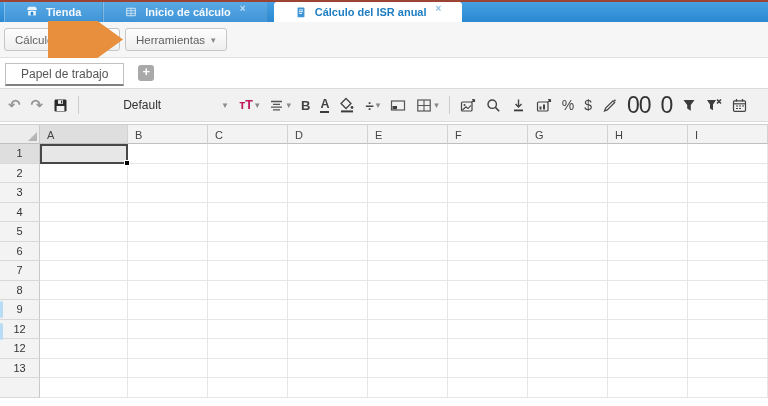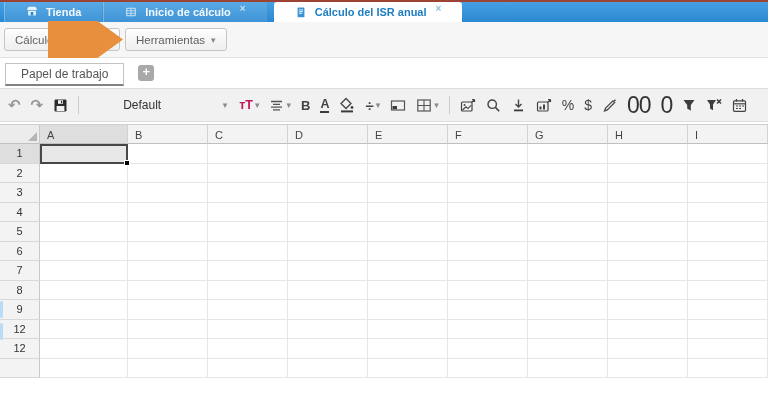--- a/index.html
+++ b/index.html
@@ -395,20 +395,32 @@
         <div class="cell"></div>
         <div class="cell"></div>
         <div class="cell"></div>
         <div class="cell"></div>
         <div class="cell"></div>
         <div class="cell"></div>
         <div class="cell"></div>
         <div class="cell"></div>
       </div>
       <div class="grid-row">
+        <div class="row-h">13</div>
+        <div class="cell first"></div>
+        <div class="cell"></div>
+        <div class="cell"></div>
+        <div class="cell"></div>
+        <div class="cell"></div>
+        <div class="cell"></div>
+        <div class="cell"></div>
+        <div class="cell"></div>
+        <div class="cell"></div>
+      </div>
+      <div class="grid-row">
         <div class="row-h"></div>
         <div class="cell first"></div>
         <div class="cell"></div>
         <div class="cell"></div>
         <div class="cell"></div>
         <div class="cell"></div>
         <div class="cell"></div>
         <div class="cell"></div>
         <div class="cell"></div>
         <div class="cell"></div>

